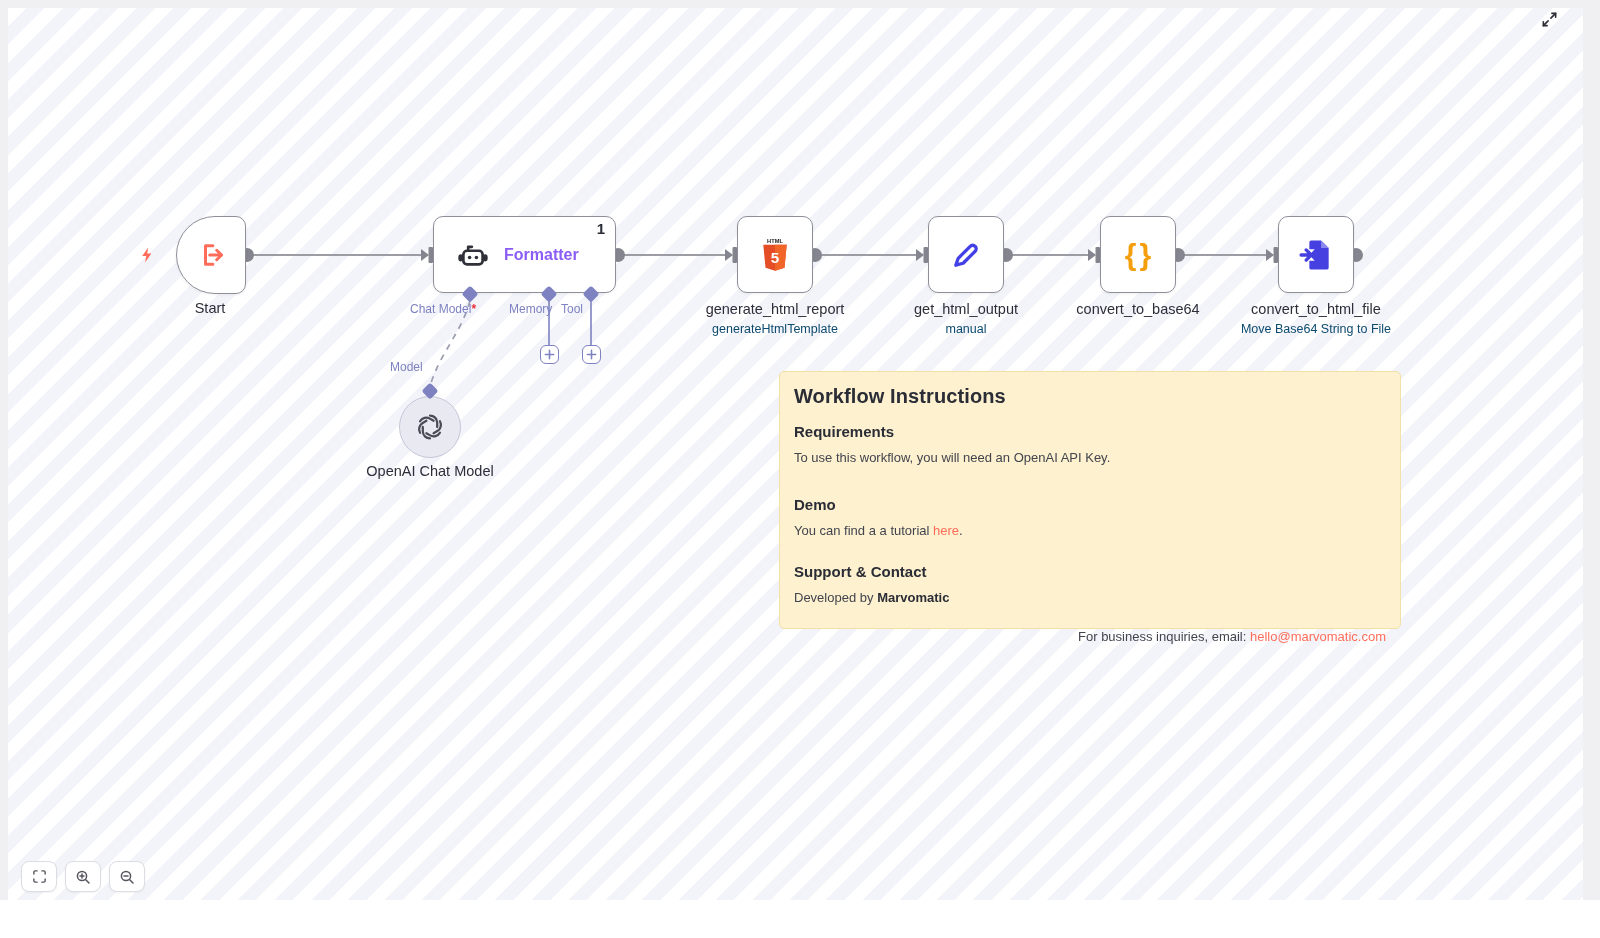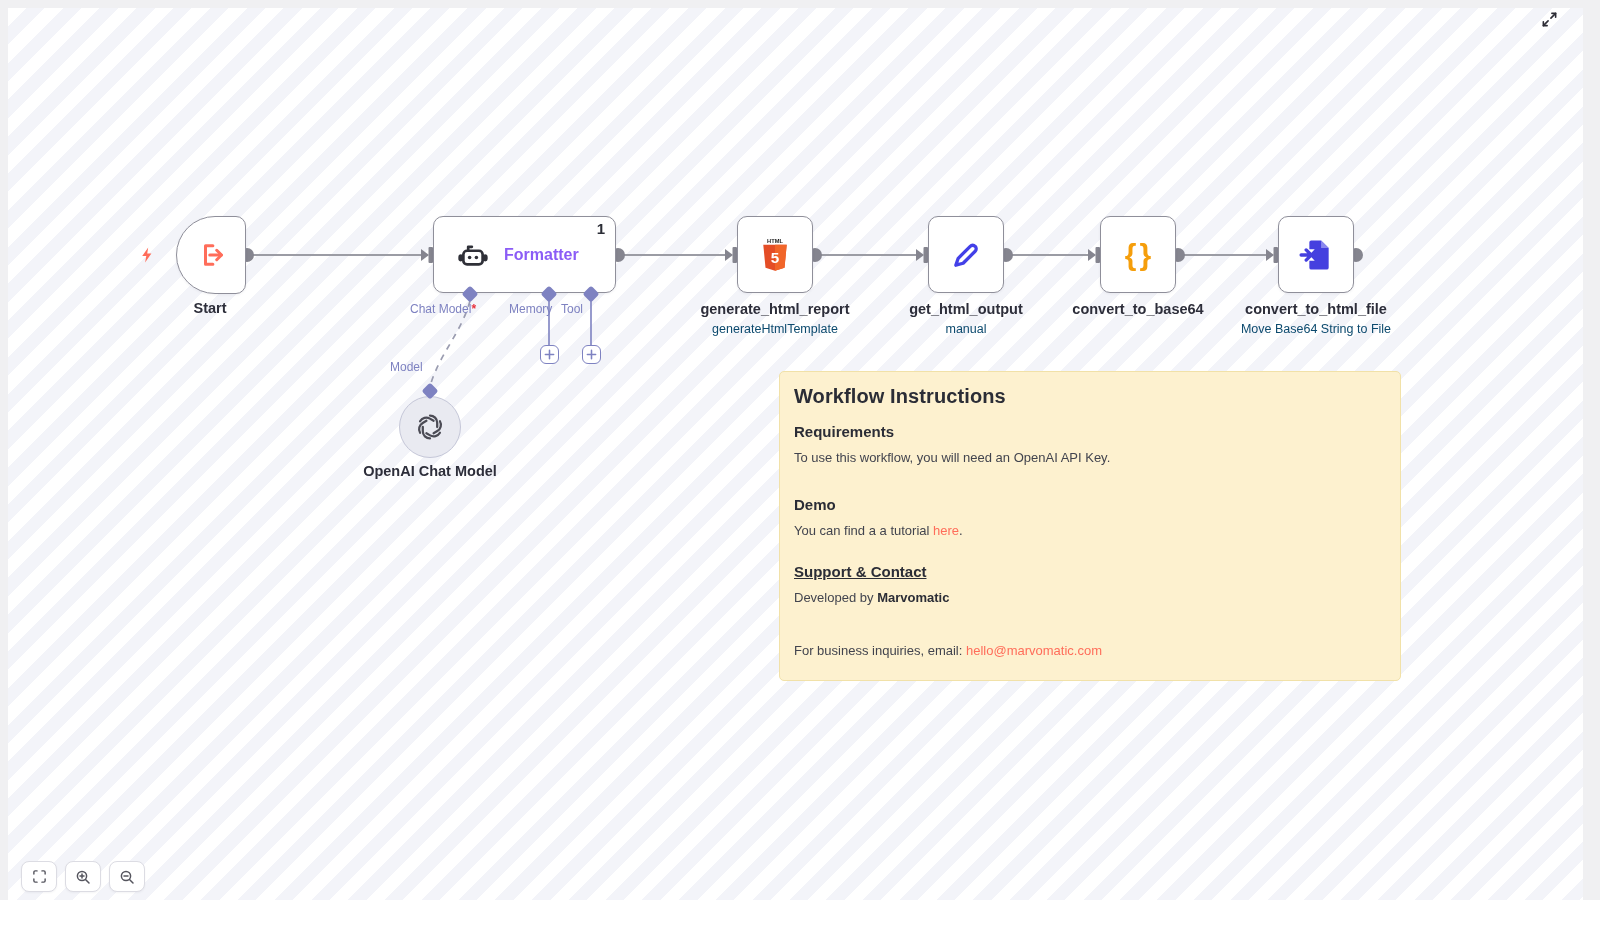--- a/index.html
+++ b/index.html
@@ -32,21 +32,21 @@
   .node-htmlfile { left:1278px; top:216px; }
   .node-openai {
     position:absolute; left:399px; top:396px; width:62px; height:62px;
     background:#e9eaf1; border:1px solid #c5c7d8; border-radius:50%;
     display:flex; align-items:center; justify-content:center; z-index:2;
   }
   .items-badge { position:absolute; top:3px; right:10px; font-size:15px; font-weight:700; color:#2b2d36; }
   .formatter-name { font-size:16px; font-weight:600; color:#8b5cf6; }
 
   .caption { position:absolute; text-align:center; z-index:2; }
-  .caption .name { font-size:14.5px; font-weight:700; color:#2d2e3a; line-height:1.25; }
+  .caption .name { font-size:14.5px; font-weight:400; color:#2d2e3a; line-height:1.25; }
   .caption .sub  { font-size:12.5px; font-weight:400; color:#0c4a6e; margin-top:4px; }
   .cap-start    { left:160px; top:299px; width:100px; }
   .cap-generate { left:685px; top:300px; width:180px; }
   .cap-gethtml  { left:876px; top:300px; width:180px; }
   .cap-base64   { left:1048px; top:300px; width:180px; }
   .cap-htmlfile { left:1226px; top:300px; width:180px; }
   .cap-openai   { left:330px; top:462px; width:200px; }
 
   .port-label { position:absolute; z-index:3; text-align:left; font-size:12px; font-weight:500; color:#7e82c1; }
   .pl-chat   { left:410px; top:302px; width:112px; }
@@ -66,37 +66,37 @@
 
   .plus-btn {
     position:absolute; width:19px; height:19px; background:#fff;
     border:1.6px solid #7e82c1; border-radius:6px;
     display:flex; align-items:center; justify-content:center; z-index:3; cursor:pointer;
   }
   .plus-memory { left:540px; top:345px; }
   .plus-tool   { left:582px; top:345px; }
 
   .sticky {
-    position:absolute; left:779px; top:371px; width:622px; height:310px;
+    position:absolute; left:779px; top:371px; width:622px; height:258px;
     background:#fdf1cf; border:1px solid #f1e1a8; border-radius:5px;
     padding:9px 14px; z-index:2; color:#42444e;
   }
   .sticky h1 { margin:4px 0 0 0; font-size:20px; font-weight:700; color:#2b2d36; letter-spacing:.1px; }
   .sticky h2 { margin:0; font-size:15px; font-weight:700; color:#2b2d36; }
   .sticky p  { margin:0; font-size:13px; line-height:1.35; }
   .sticky .h2-req { margin-top:15px; }
   .sticky .p-req  { margin-top:9px; }
   .sticky .h2-demo { margin-top:29px; }
   .sticky .p-demo  { margin-top:9px; }
-  .sticky .h2-support { margin-top:24px;text-decoration:underline; }
+  .sticky .h2-support { margin-top:24px; }
   .sticky .p-dev  { margin-top:9px; }
   .sticky ul { margin:8px 0 0 0; padding-left:27px; }
   .sticky li { font-size:13px; line-height:1.36; margin-bottom:4px; color:#42444e; }
   .sticky li::marker { color:#3a3a42; font-size:11px; }
-  .sticky .p-contact { margin-top:35px; }
+  .sticky .p-contact { margin-top:21px;text-align:right; }
   .lnk { color:#ff6d5a; text-decoration:none; cursor:pointer; }
   .bold { font-weight:700; color:#2b2d36; }
 
   .ctl-btn {
     position:absolute; width:36px; height:31px; background:#fff;
     border:1px solid #dcdce3; border-radius:8px;
     display:flex; align-items:center; justify-content:center;
     z-index:4; cursor:pointer; box-shadow:0 1px 2px rgba(40,40,60,.05);
   }
   .ctl-fit  { left:21px; top:861px; }

